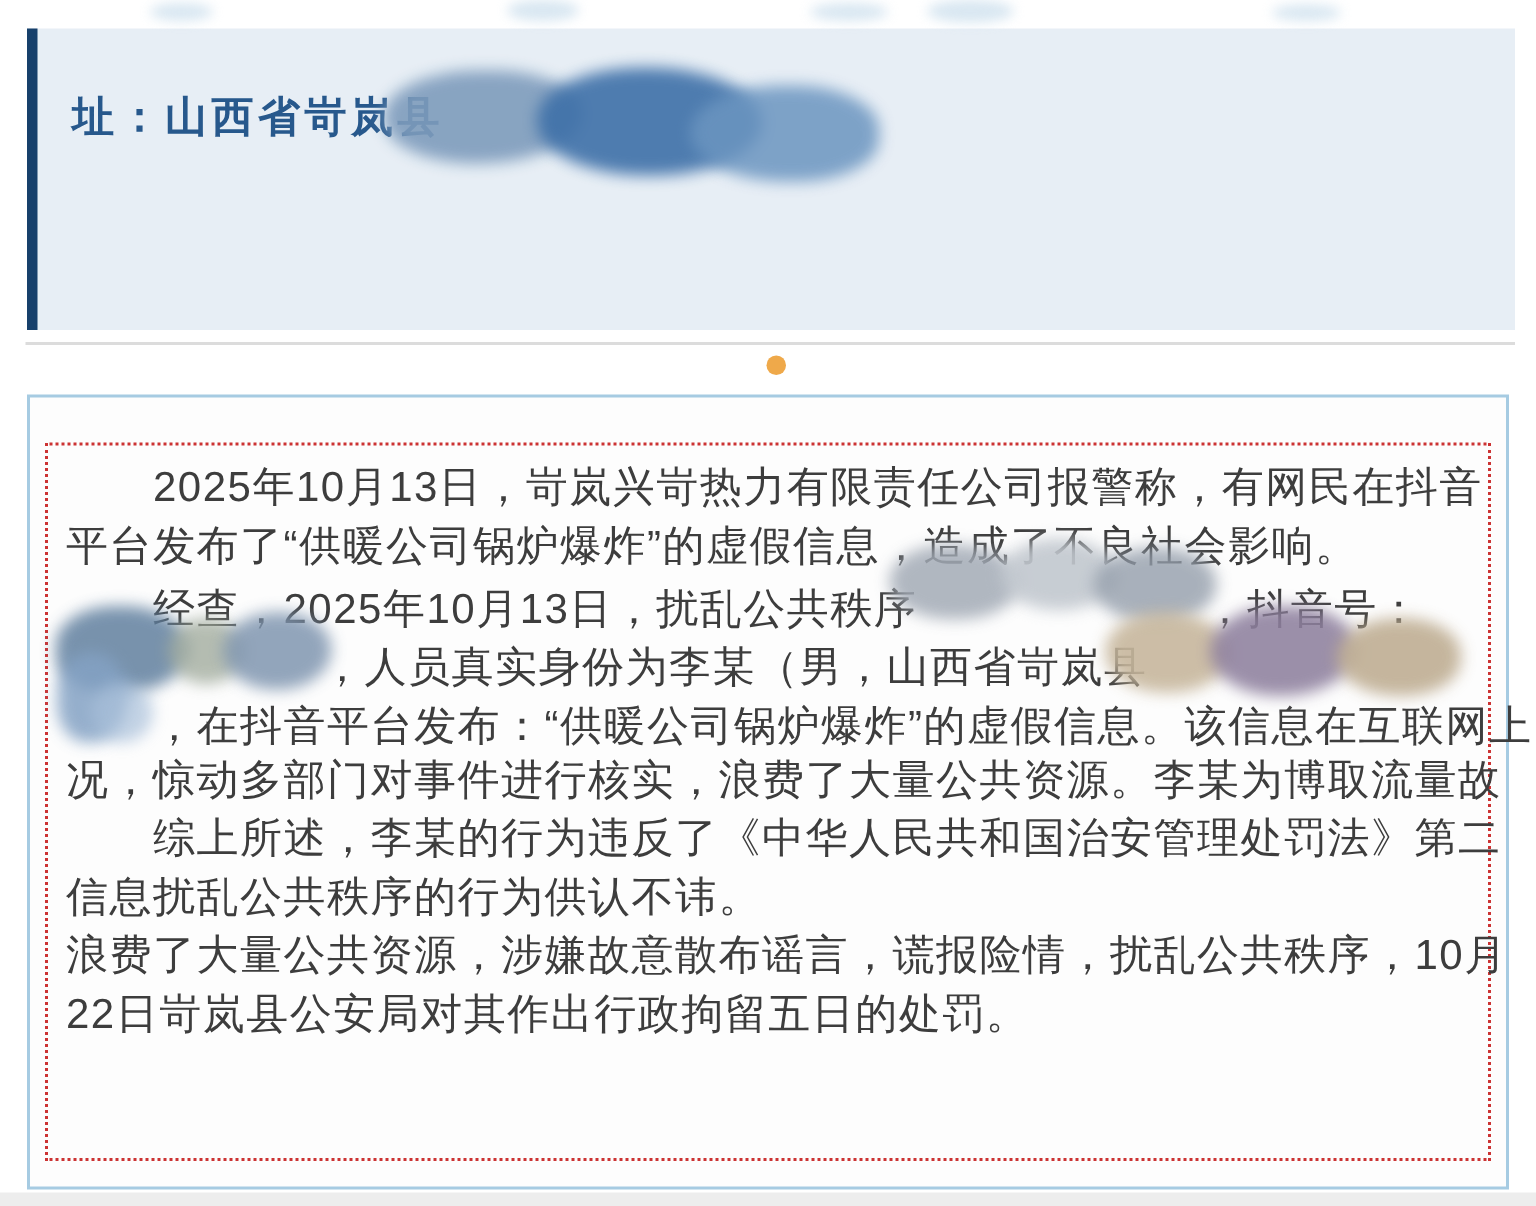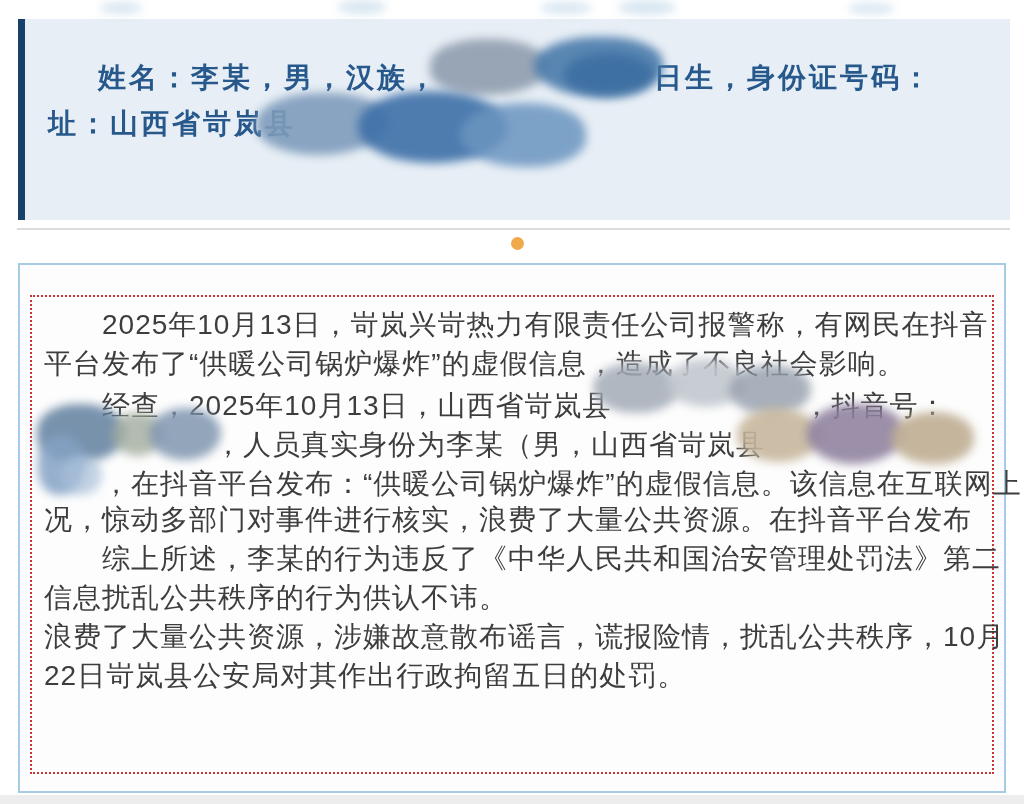--- a/index.html
+++ b/index.html
@@ -119,38 +119,37 @@
 <div>
     <span class="smudge-top" style="left: 100px; top: 2px; width: 42px; height: 12px;"></span>
     <span class="smudge-top" style="left: 338px; top: 0px; width: 48px; height: 14px;"></span>
     <span class="smudge-top" style="left: 540px; top: 2px; width: 52px; height: 12px;"></span>
     <span class="smudge-top" style="left: 618px; top: 0px; width: 58px; height: 15px;"></span>
     <span class="smudge-top" style="left: 848px; top: 3px; width: 46px; height: 11px;"></span>
   </div>
 
 <div class="info-box">
   <div class="text-wrap">
-      <div class="doc-line" style="padding-left: 50px;"><span>姓名：李某，男，汉族，</span><span class="smudge v1" style="width: 215px;"><i></i><i></i><i></i></span><span>日生，身份证号码：</span></div>
       <div class="doc-line"><span>址：山西省岢岚县</span><span class="smudge v4" style="width: 300px; margin-left: -22px;"><i></i><i></i><i></i></span></div>
     </div>
 </div>
 
 <div class="divider"></div>
 
 <div class="orange-dot"></div>
 
 <div class="notice-box">
   <div class="red-box">
     <div>
         <div class="doc-line" style="padding-left: 58px;"><span>2025年10月13日，岢岚兴岢热力有限责任公司报警称，有网民在抖音</span></div>
         <div class="doc-line"><span>平台发布了“供暖公司锅炉爆炸”的虚假信息，造成了不良社会影响。</span></div>
-        <div class="doc-line" style="padding-left: 58px;"><span>经查，2025年10月13日，山西省岢岚县</span><span class="smudge v5" style="width: 205px; margin-left: -14px;"><i></i><i></i><i></i></span><span>，抖音号：</span></div>
+        <div class="doc-line" style="padding-left: 58px;"><span>经查，2025年10月13日，扰乱公共秩序</span><span class="smudge v5" style="width: 205px; margin-left: -14px;"><i></i><i></i><i></i></span><span>，抖音号：</span></div>
         <div class="doc-line"><span class="smudge v6" style="width: 170px;"><i></i><i></i><i></i></span><span>，人员真实身份为李某（男，山西省岢岚县</span><span class="smudge v7" style="width: 220px; margin-left: -24px;"><i></i><i></i><i></i></span></div>
         <div class="doc-line"><span class="smudge v8" style="width: 58px;"><i></i><i></i></span><span>，在抖音平台发布：“供暖公司锅炉爆炸”的虚假信息。该信息在互联网上</span></div>
-        <div class="doc-line"><span>况，惊动多部门对事件进行核实，浪费了大量公共资源。在抖音平台发布</span></div>
+        <div class="doc-line"><span>况，惊动多部门对事件进行核实，浪费了大量公共资源。李某为博取流量故</span></div>
         <div class="doc-line" style="padding-left: 58px;"><span>综上所述，李某的行为违反了《中华人民共和国治安管理处罚法》第二</span></div>
         <div class="doc-line"><span>信息扰乱公共秩序的行为供认不讳。</span></div>
         <div class="doc-line"><span>浪费了大量公共资源，涉嫌故意散布谣言，谎报险情，扰乱公共秩序，10月</span></div>
         <div class="doc-line"><span>22日岢岚县公安局对其作出行政拘留五日的处罚。</span></div>
       </div>
   </div>
 </div>
 
 <div class="page-bottom-edge"></div>
 

